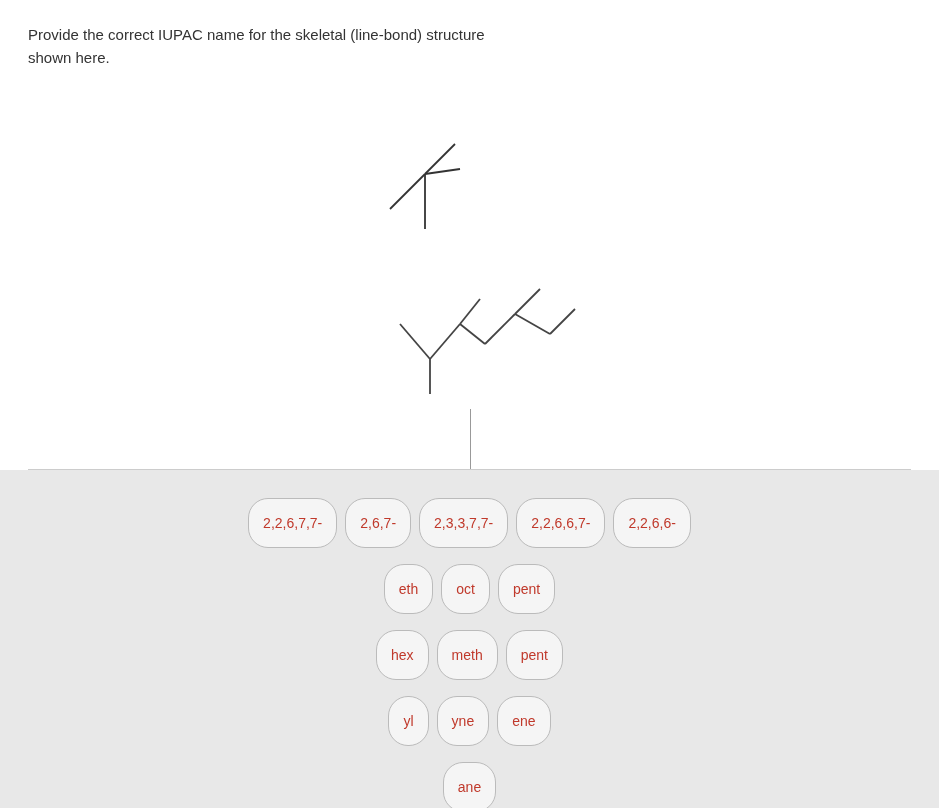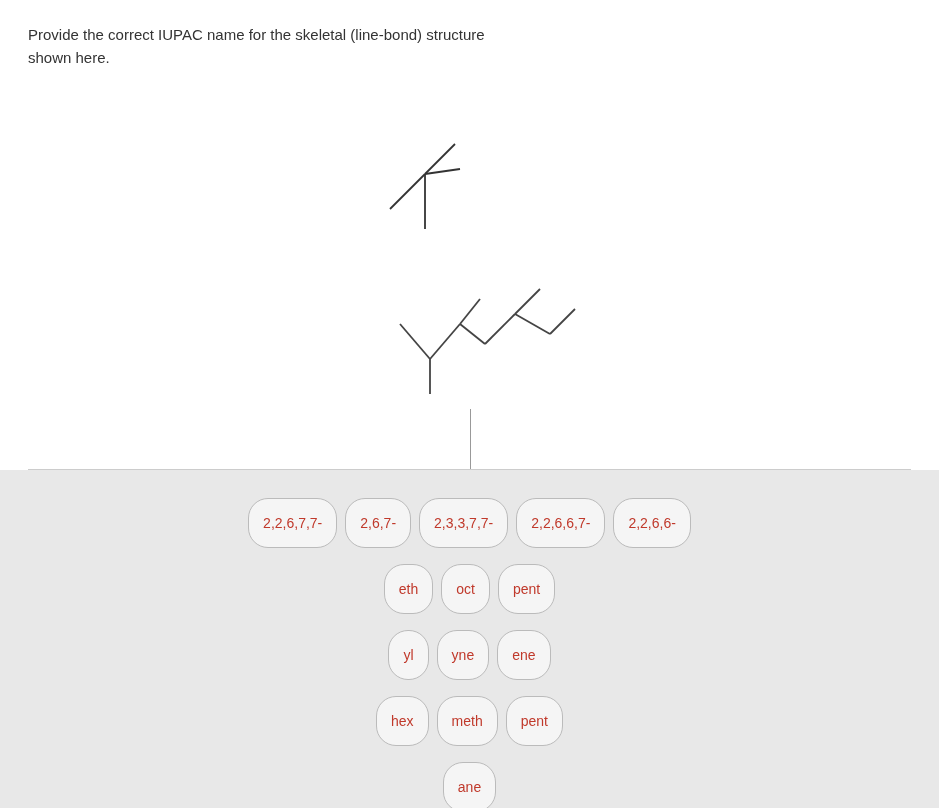--- a/index.html
+++ b/index.html
@@ -150,28 +150,28 @@
       <button class="pill">2,2,6,6-</button>
     </div>
 
 
   <div class="pill-row" id="row3">
       <button class="pill">eth</button>
       <button class="pill">oct</button>
       <button class="pill">pent</button>
     </div>
 
+  <div class="pill-row" id="row4">
+      <button class="pill">hex</button>
+      <button class="pill">meth</button>
+      <button class="pill">pent</button>
+    </div>
+
   <div class="pill-row" id="row5">
       <button class="pill">yl</button>
       <button class="pill">yne</button>
       <button class="pill">ene</button>
-    </div>
-
-  <div class="pill-row" id="row4">
-      <button class="pill">hex</button>
-      <button class="pill">meth</button>
-      <button class="pill">pent</button>
     </div>
 
   <div class="pill-row" id="row6">
       <button class="pill">ane</button>
     </div>
 </div>
 
 </body></html>

